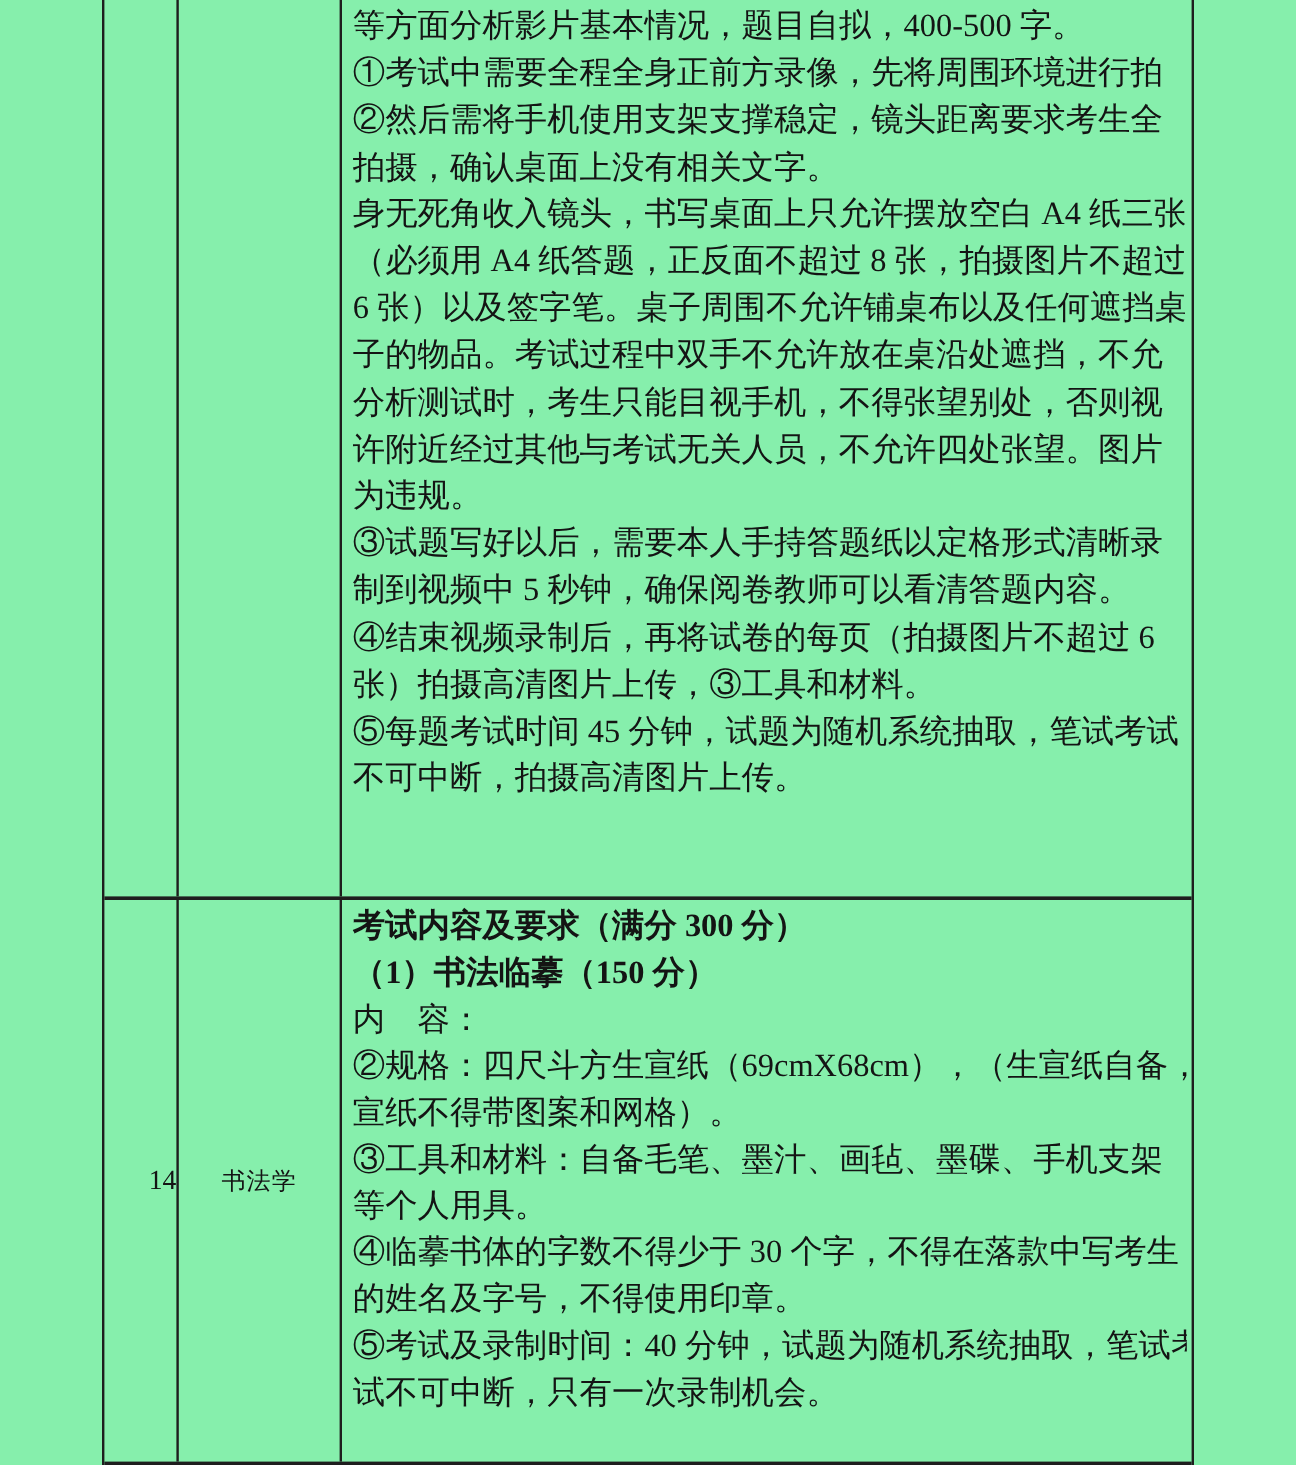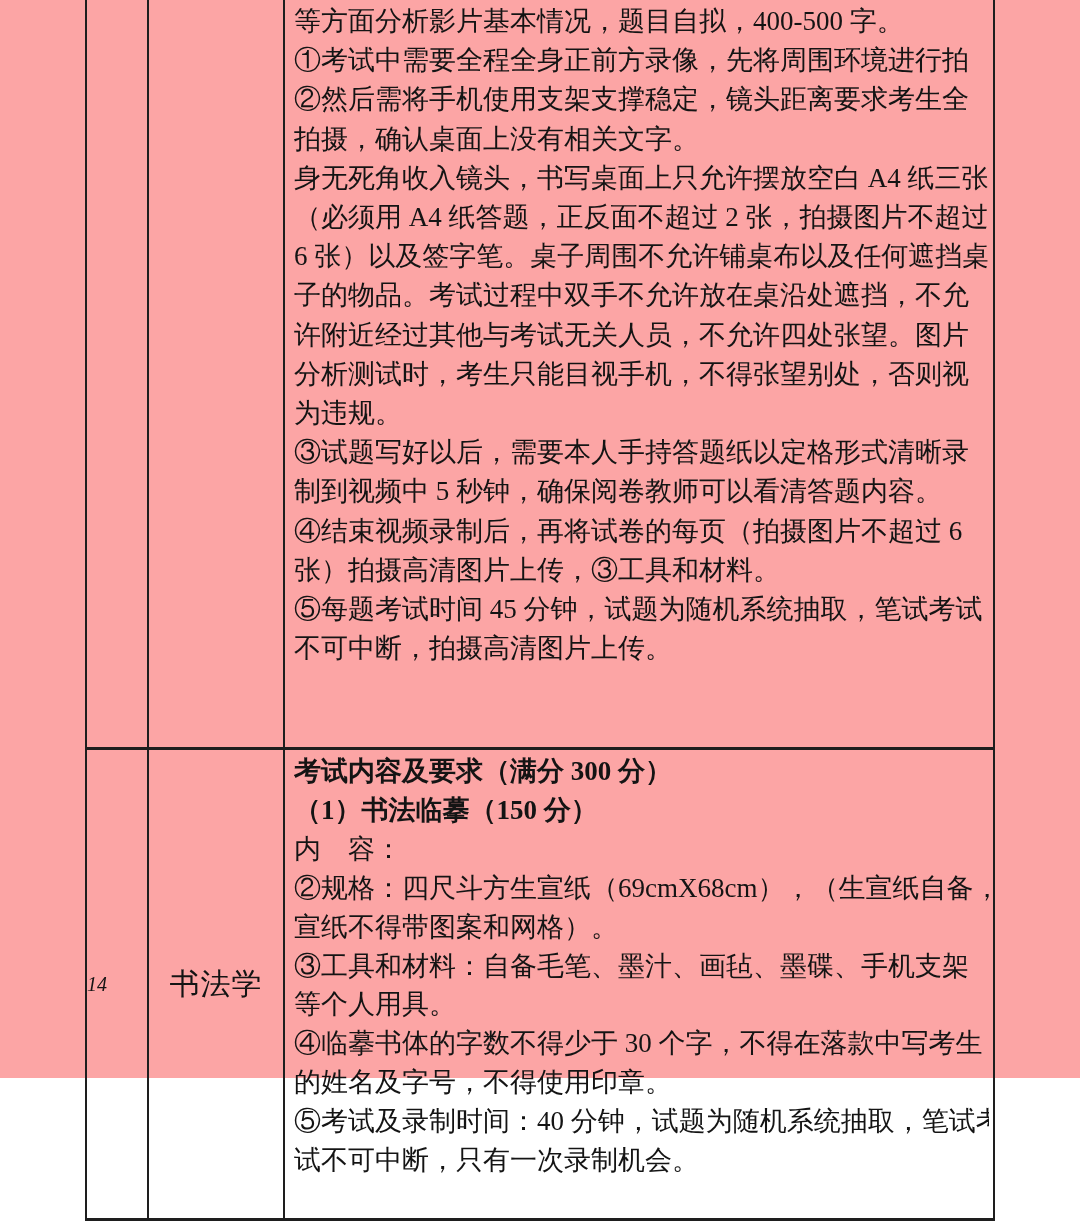--- a/index.html
+++ b/index.html
@@ -8,22 +8,22 @@
     background: #ffffff;
     width: 1080px;
     height: 1221px;
     overflow: hidden;
     font-family: "Liberation Serif", "DejaVu Serif", serif;
     color: #141414;
   }
   .page {
     position: relative;
     width: 1080px;
-    height: 1078px;
-    background: #fca5a5;
+    height: 1221px;
+    background: #86efac;
   }
   .exam-table {
     position: absolute;
     left: 85px;
     top: 0;
     width: 910px;
     height: 1221px;
     box-sizing: border-box;
     border-left: 2px solid #1e1e1e;
     border-right: 2px solid #1e1e1e;
@@ -37,31 +37,30 @@
   .trow-bottom { height: 471px; }
   .cell {
     box-sizing: border-box;
     overflow: hidden;
   }
   .cell-no {
     width: 62px;
     border-right: 2px solid #1e1e1e;
     display: flex;
     align-items: center;
-    justify-content: flex-start;
-    font-size: 20px;
-    font-style: italic;
+    justify-content: flex-end;
+    font-size: 23px;
   }
   .cell-major {
     width: 136px;
     border-right: 2px solid #1e1e1e;
     display: flex;
     align-items: center;
     justify-content: center;
-    font-size: 30px;
+    font-size: 20px;
     letter-spacing: 1px;
   }
   .cell-content {
     flex: 1;
     padding: 2px 4px 0 9px;
   }
   .line {
     font-size: 27px;
     line-height: 39.2px;
     white-space: nowrap;
@@ -82,25 +81,25 @@
       </div>
       <div class="cell cell-major">
         <span></span>
       </div>
       <div class="cell cell-content">
           <div class="line">等方面分析影片基本情况，题目自拟，400-500 字。</div>
           <div class="line">①考试中需要全程全身正前方录像，先将周围环境进行拍</div>
           <div class="line">②然后需将手机使用支架支撑稳定，镜头距离要求考生全</div>
           <div class="line">拍摄，确认桌面上没有相关文字。</div>
           <div class="line">身无死角收入镜头，书写桌面上只允许摆放空白 A4 纸三张</div>
-          <div class="line">（必须用 A4 纸答题，正反面不超过 2 张，拍摄图片不超过</div>
+          <div class="line">（必须用 A4 纸答题，正反面不超过 8 张，拍摄图片不超过</div>
           <div class="line">6 张）以及签字笔。桌子周围不允许铺桌布以及任何遮挡桌</div>
           <div class="line">子的物品。考试过程中双手不允许放在桌沿处遮挡，不允</div>
+          <div class="line">分析测试时，考生只能目视手机，不得张望别处，否则视</div>
           <div class="line">许附近经过其他与考试无关人员，不允许四处张望。图片</div>
-          <div class="line">分析测试时，考生只能目视手机，不得张望别处，否则视</div>
           <div class="line">为违规。</div>
           <div class="line">③试题写好以后，需要本人手持答题纸以定格形式清晰录</div>
           <div class="line">制到视频中 5 秒钟，确保阅卷教师可以看清答题内容。</div>
           <div class="line">④结束视频录制后，再将试卷的每页（拍摄图片不超过 6</div>
           <div class="line">张）拍摄高清图片上传，③工具和材料。</div>
           <div class="line">⑤每题考试时间 45 分钟，试题为随机系统抽取，笔试考试</div>
           <div class="line">不可中断，拍摄高清图片上传。</div>
         </div>
     </div>
 

